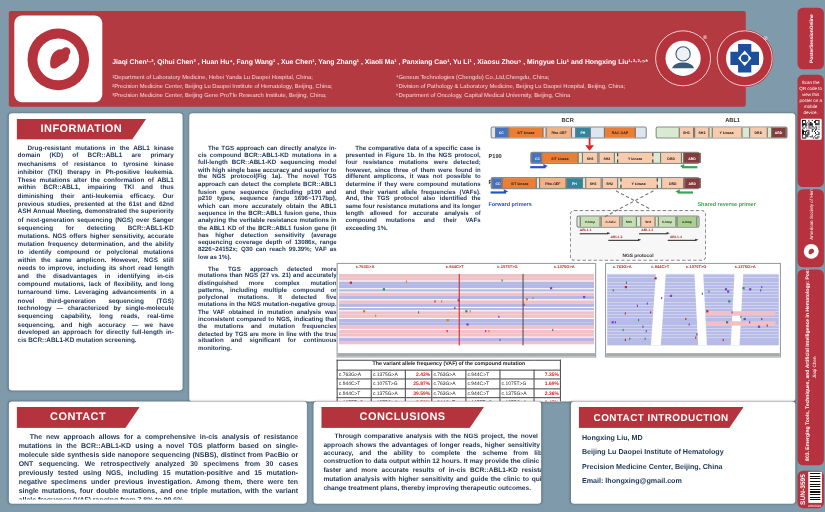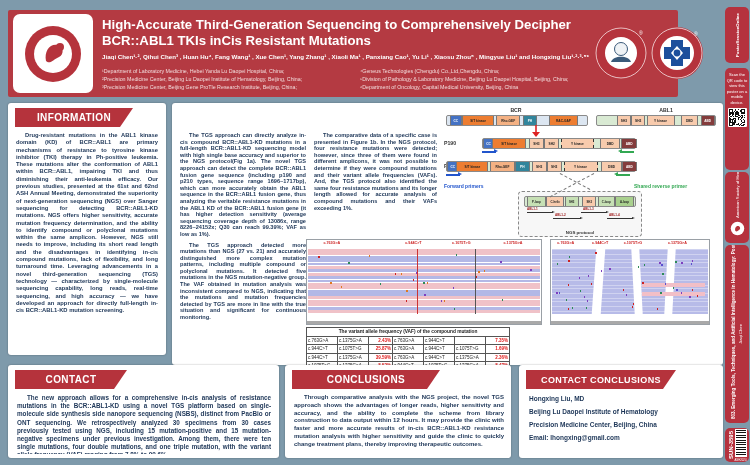--- a/index.html
+++ b/index.html
@@ -75,21 +75,20 @@
 
 <div id="header">
   <div id="ash-box">
     <svg width="66" height="66" viewBox="0 0 66 66">
       <circle cx="33" cy="33" r="28" fill="#b5333c"></circle>
       <circle cx="33" cy="33" r="19" fill="#ffffff"></circle>
       <path d="M26 40 C24 30 30 22 38 24 C44 26 44 34 39 36 C34 38 30 44 26 40 Z" fill="#b5333c"></path>
       <circle cx="40" cy="26" r="4" fill="#b5333c"></circle>
     </svg>
   </div>
-  <div id="title">High-Accurate Third-Generation Sequencing to Comprehensively Decipher BCR::ABL1 TKIs inCis Resistant Mutations</div>
   <div id="authors">Jiaqi Chen¹·², Qihui Chen³ , Huan Hu⁴, Fang Wang¹ , Xue Chen¹, Yang Zhang¹ , Xiaoli Ma¹ , Panxiang Cao¹, Yu Li¹ , Xiaosu Zhou⁵ , Mingyue Liu¹ and Hongxing Liu¹·²·³·⁵*</div>
   <div class="affil" style="left:94px;width:250px;">
     <div>¹Department of Laboratory Medicine, Hebei Yanda Lu Daopei Hospital, China;</div>
     <div>²Precision Medicine Center, Beijing Lu Daopei Institute of Hematology, Beijing, China;</div>
     <div>³Precision Medicine Center, Beijing Gene ProTle Research Institute, Beijing, China;</div>
   </div>
   <div class="affil" style="left:352px;width:235px;">
     <div>⁴Geneus Technologies (Chengdu) Co.,Ltd,Chengdu, China;</div>
     <div>⁵Division of Pathology &amp; Laboratory Medicine, Beijing Lu Daopei Hospital, Beijing, China;</div>
     <div>⁶Department of Oncology, Capital Medical University, Beijing, China</div>
@@ -636,28 +635,28 @@
     </table>
 </div>
 
 <div class="card" style="left:8px;top:365px;width:271px;height:93px;">
   <div class="banner" style="left:7px;top:5px;width:112px;">CONTACT</div>
   <div class="body-md" style="position:absolute;left:9px;top:29px;width:254px;height:60px;overflow:hidden;">
     <p>The new approach allows for a comprehensive in-cis analysis of resistance mutations in the BCR::ABL1-KD using a novel TGS platform based on single-molecule side synthesis side nanopore sequencing (NSBS), distinct from PacBio or ONT sequencing. We retrospectively analyzed 30 specimens from 30 cases previously tested using NGS, including 15 mutation-positive and 15 mutation-negative specimens under previous investigation. Among them, there were ten single mutations, four double mutations, and one triple mutation, with the variant allele frequency (VAF) ranging from 7.8% to 99.6%</p>
   </div>
 </div>
 
-<div class="card" style="left:285px;top:365px;width:226px;height:93px;text-decoration:underline;">
+<div class="card" style="left:285px;top:365px;width:207px;height:93px;text-decoration:underline;">
   <div class="banner" style="left:7px;top:5px;width:148px;">CONCLUSIONS</div>
   <div class="body-md" style="position:absolute;left:9px;top:29px;width:210px;height:60px;overflow:hidden;font-size:6px;">
     <p>Through comparative analysis with the NGS project, the novel TGS approach shows the advantages of longer reads, higher sensitivity and accuracy, and the ability to complete the scheme from library construction to data output within 12 hours. It may provide the clinic with faster and more accurate results of in-cis BCR::ABL1-KD resistance mutation analysis with higher sensitivity and guide the clinic to quickly change treatment plans, thereby improving therapeutic outcomes.</p>
   </div>
 </div>
 
 <div class="card" style="left:519px;top:365px;width:204px;height:93px;">
-  <div class="banner" style="left:7px;top:5px;width:150px;font-size:9px;">CONTACT CONCLUSIONS</div>
+  <div class="banner" style="left:7px;top:5px;width:150px;font-size:9px;">CONTACT INTRODUCTION</div>
   <div class="abs" style="left:10px;top:30px;width:188px;">
     <div class="contact-line">Hongxing Liu, MD</div>
     <div class="contact-line">Beijing Lu Daopei Institute of Hematology</div>
     <div class="contact-line">Precision Medicine Center, Beijing, China</div>
     <div class="contact-line">Email: lhongxing@gmail.com</div>
   </div>
 </div>
 
 </body></html>

